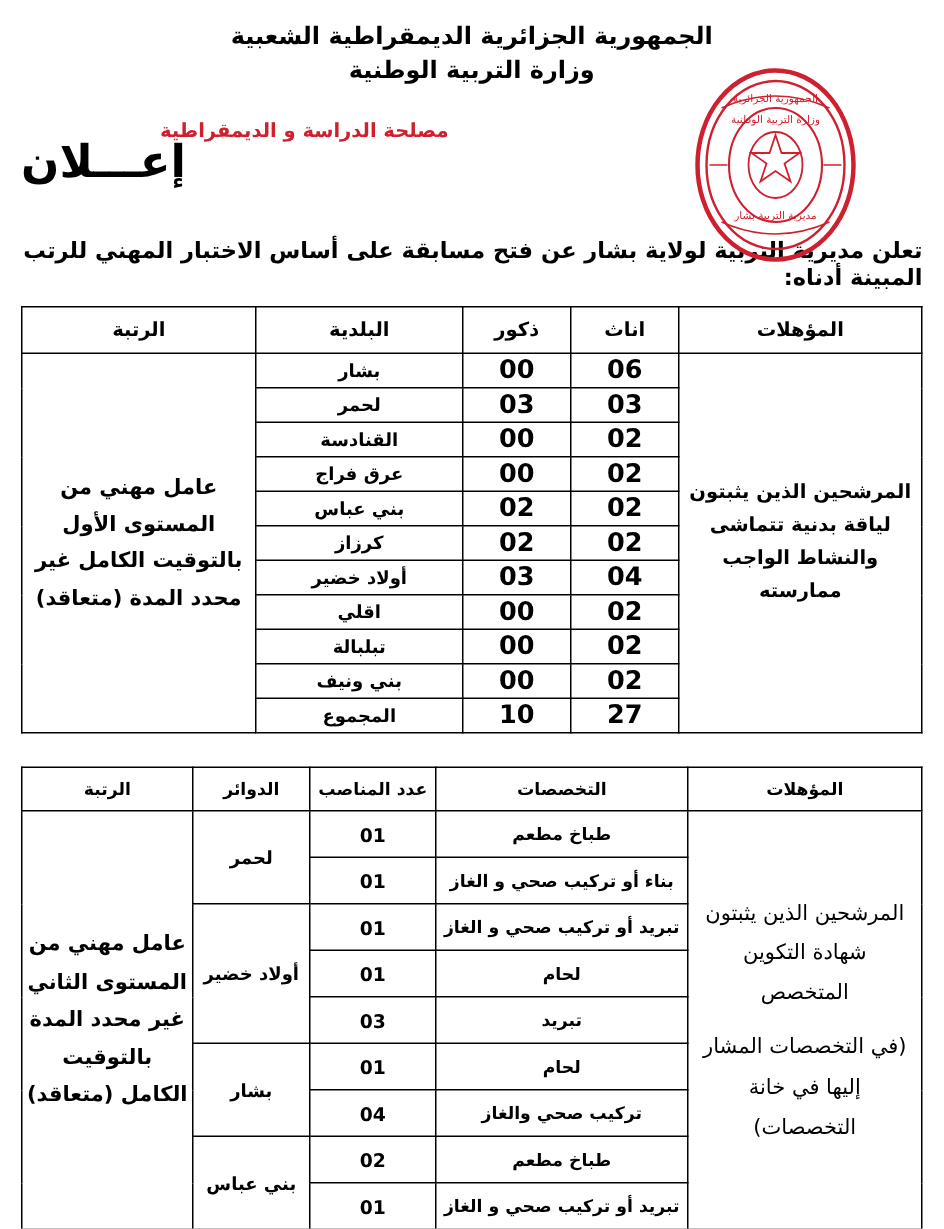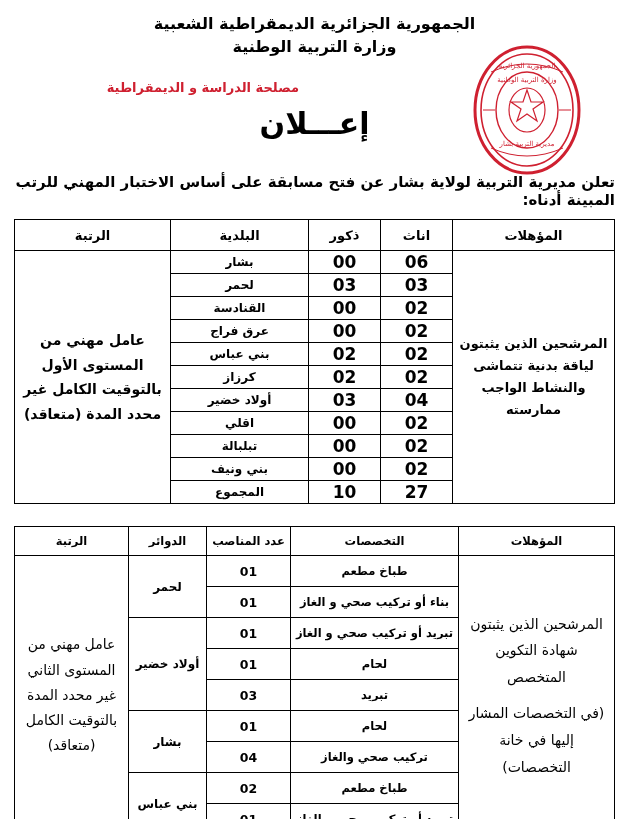--- a/index.html
+++ b/index.html
@@ -49,33 +49,33 @@
     text-align: right;
     font-size: 13px;
     font-weight: bold;
     color: #cf2030;
     line-height: 1.5;
     direction: rtl;
   }
   .stamp-seal {
     position: absolute;
     top: 0px;
-    right: 46px;
+    right: 56px;
     width: 112px;
     height: 136px;
   }
   .stamp-seal svg { display:block; }
 
   
   .ad-title {
-    text-align: center;
+    text-align: left;
     font-size: 30px;
     font-weight: bold;
     letter-spacing: 4px;
-    margin-top: 48px;
+    margin-top: 33px;
   }
 
   .intro {
     font-size: 15px;
     font-weight: bold;
     margin-top: 32px;
     margin-bottom: 10px;
     direction: rtl;
   }
 
@@ -113,21 +113,21 @@
   .t1 .com { font-weight: bold; font-size: 12px; }
   .num { font-weight: bold; font-size: 12.5px; }
 
   .gap { height: 22px; }
 
   .t2 th { font-weight: bold; font-size: 11.5px; height: 26px; }
   .t2 td { height: 28px; font-weight: bold; font-size: 11.5px; }
   .t2 .rank {
     font-size: 14px;
     line-height: 1.8;
-    font-weight: normal;
+    font-weight: bold;
   }
   .t2 .qual {
     font-size: 14px;
     line-height: 1.9;
     font-weight: normal;
     padding: 4px 6px;
   }
   .t2 .dair { font-size: 12px; font-weight: bold; }
   .t2 .spec { font-size: 11.5px; font-weight: bold; }
   .t2 .posts { font-size: 12.5px; font-weight: bold; }

